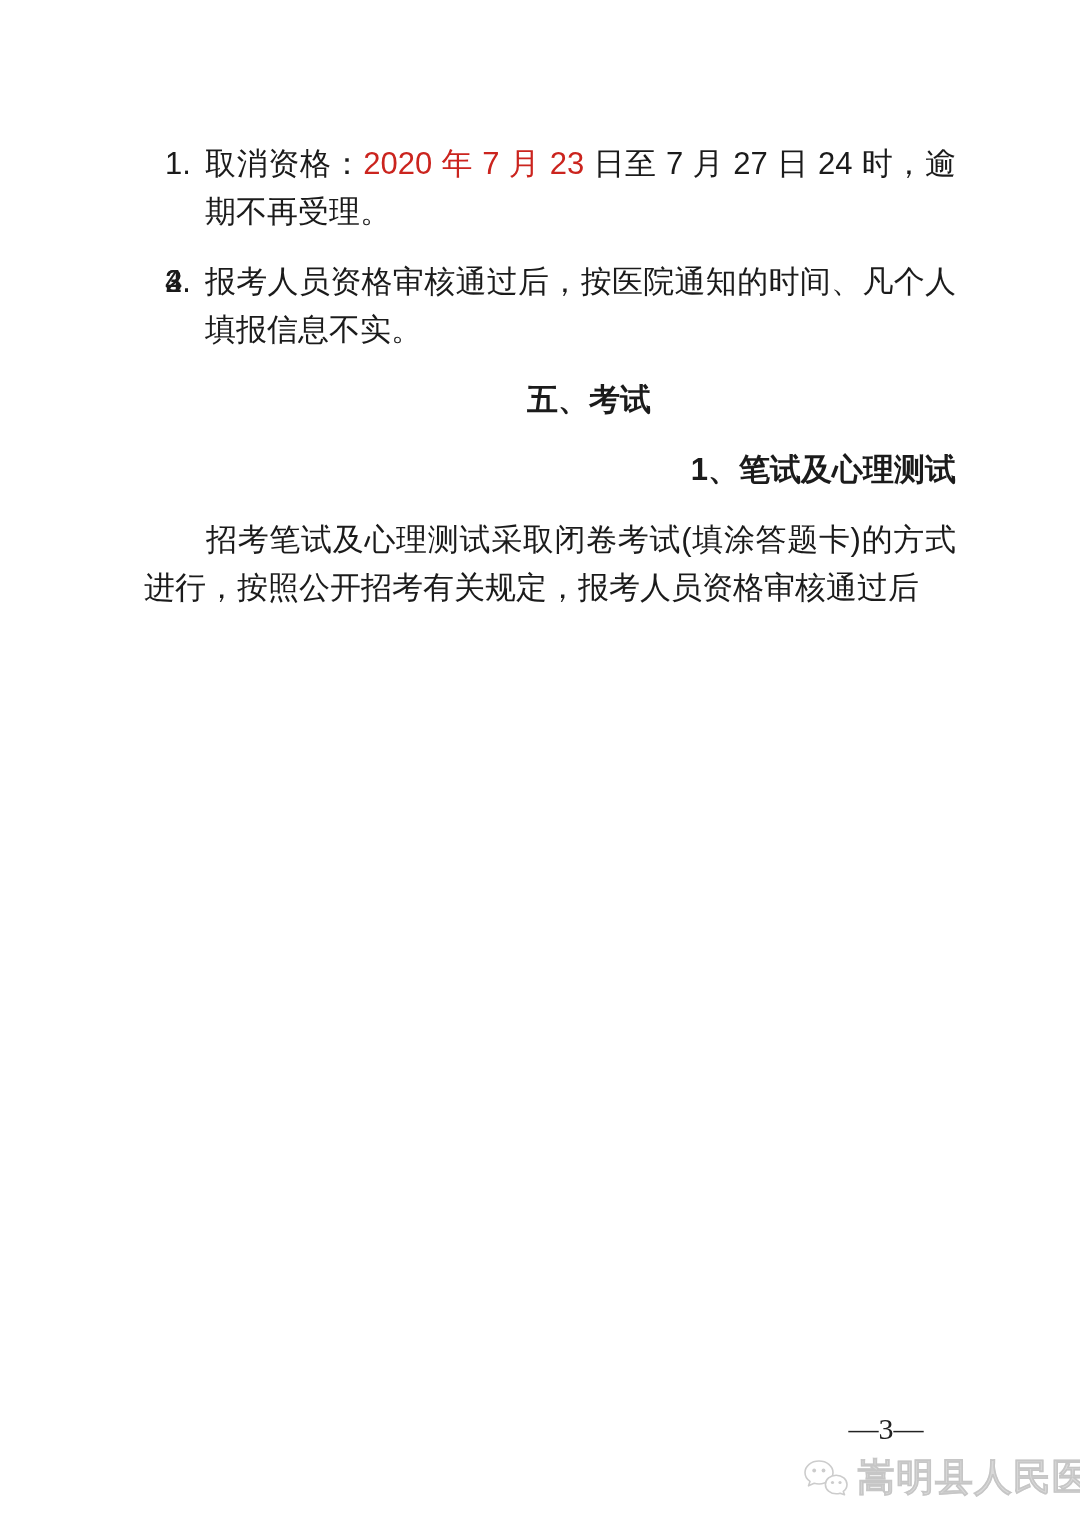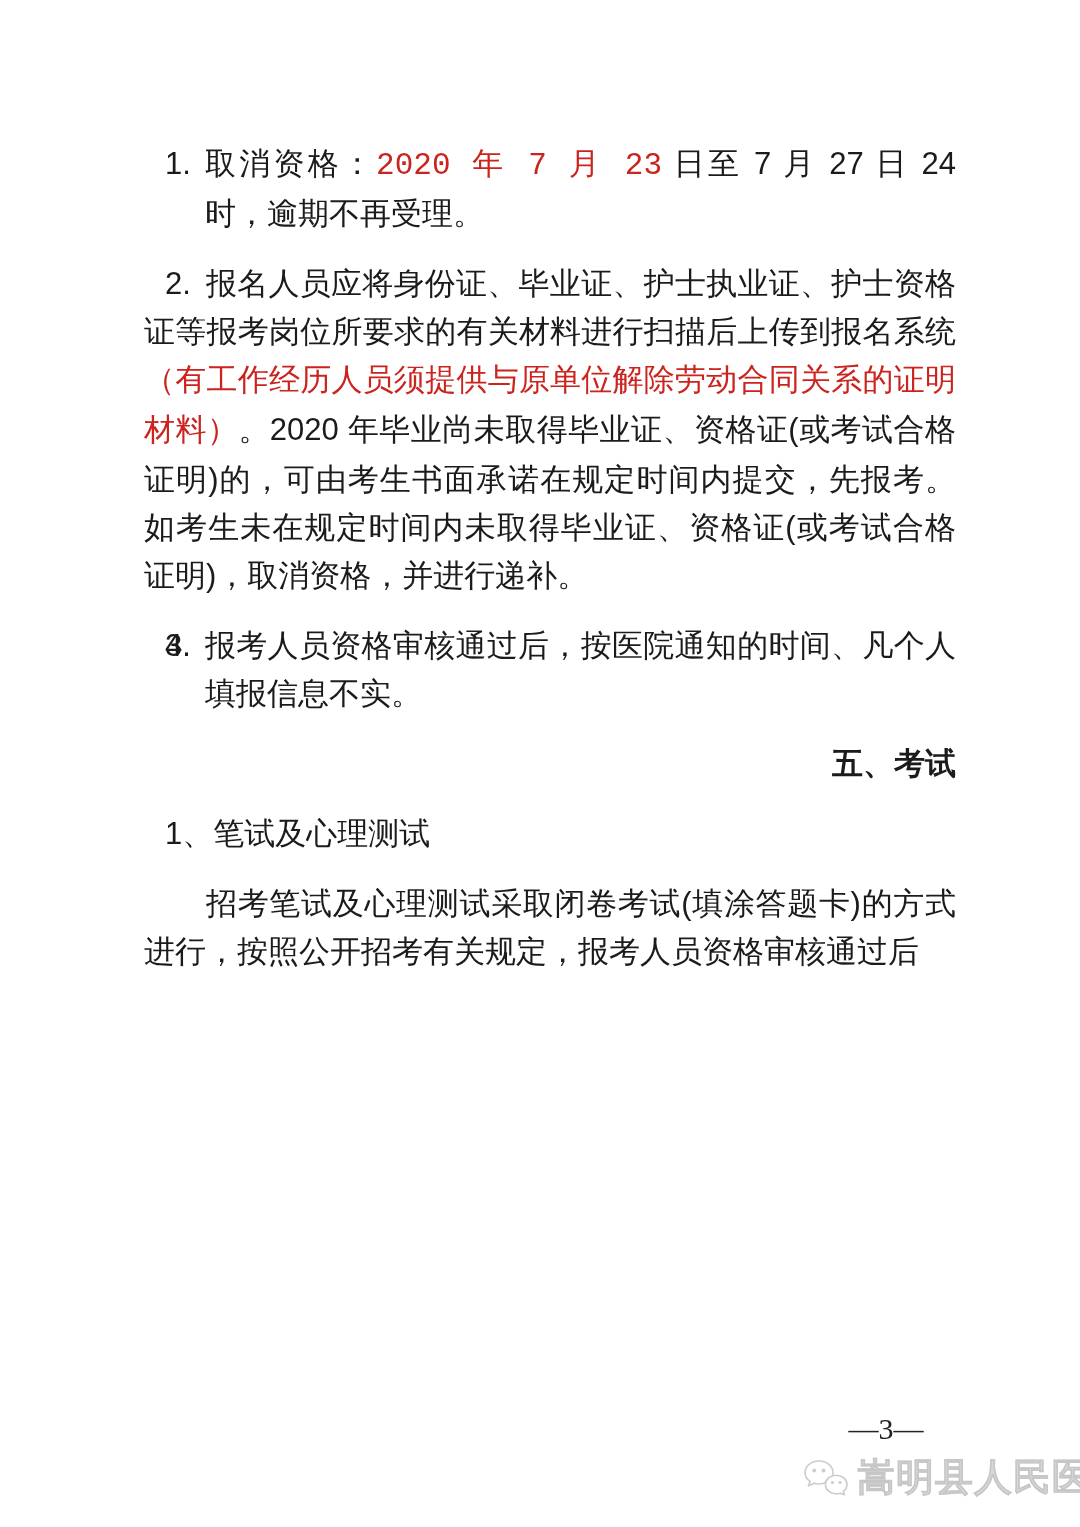--- a/index.html
+++ b/index.html
@@ -39,32 +39,32 @@
   .li .marker {
     position: absolute;
     left: 21px;
     top: 0;
   }
   .para {
     text-indent: 62px;
   }
   .red {
     color: var(--red, #cb241e);
-    font-family: Liberation Mono, monospace;
   }
   .heading {
     font-weight: bold;
     padding-left: 78px;
-    text-align: right;
+    text-align: center;
     margin: 0 0 22px 0;
   }
   .sub {
     padding-left: 21px;
-    text-align: left;
+    text-align: right;
     margin: 10px 0 22px 0;
+    font-weight: bold;
   }
   .page-number {
     position: absolute;
     top: 1412px;
     left: 840px;
     width: 92px;
     text-align: center;
     font-family: "Liberation Serif", serif;
     font-size: 30px;
     color: var(--page-number, #222222);
@@ -99,23 +99,20 @@
 
     <div class="block li">
       <span class="marker">1.</span>
       <span>取消资格：</span><span class="red">2020 年 7 月 23</span><span> 日至 7 月 27 日 24 时，逾期不再受理。</span>
     </div>
 
     <div class="block li">
       <span class="marker">2.</span>
     </div>
 
-    <div class="block para">
-      <span>报名人员应将身份证、毕业证、护士执业证、护士资格证等报考岗位所要求的有关材料进行扫描后上传到报名系统</span><span class="red">（有工作经历人员须提供与原单位解除劳动合同关系的证明材料）</span><span>。2020 年毕业尚未取得毕业证、资格证(或考试合格证明)的，可由考生书面承诺在规定时间内提交，先报考。如考生未在规定时间内未取得毕业证、资格证(或考试合格证明)，取消资格，并进行递补。</span>
-    </div>
 
     <div class="block li">
       <span class="marker">3.</span>
     </div>
 
     <div class="block li">
       <span class="marker">4.</span>
       <span>报考人员资格审核通过后，按医院通知的时间、凡个人填报信息不实。</span>
     </div>
 

